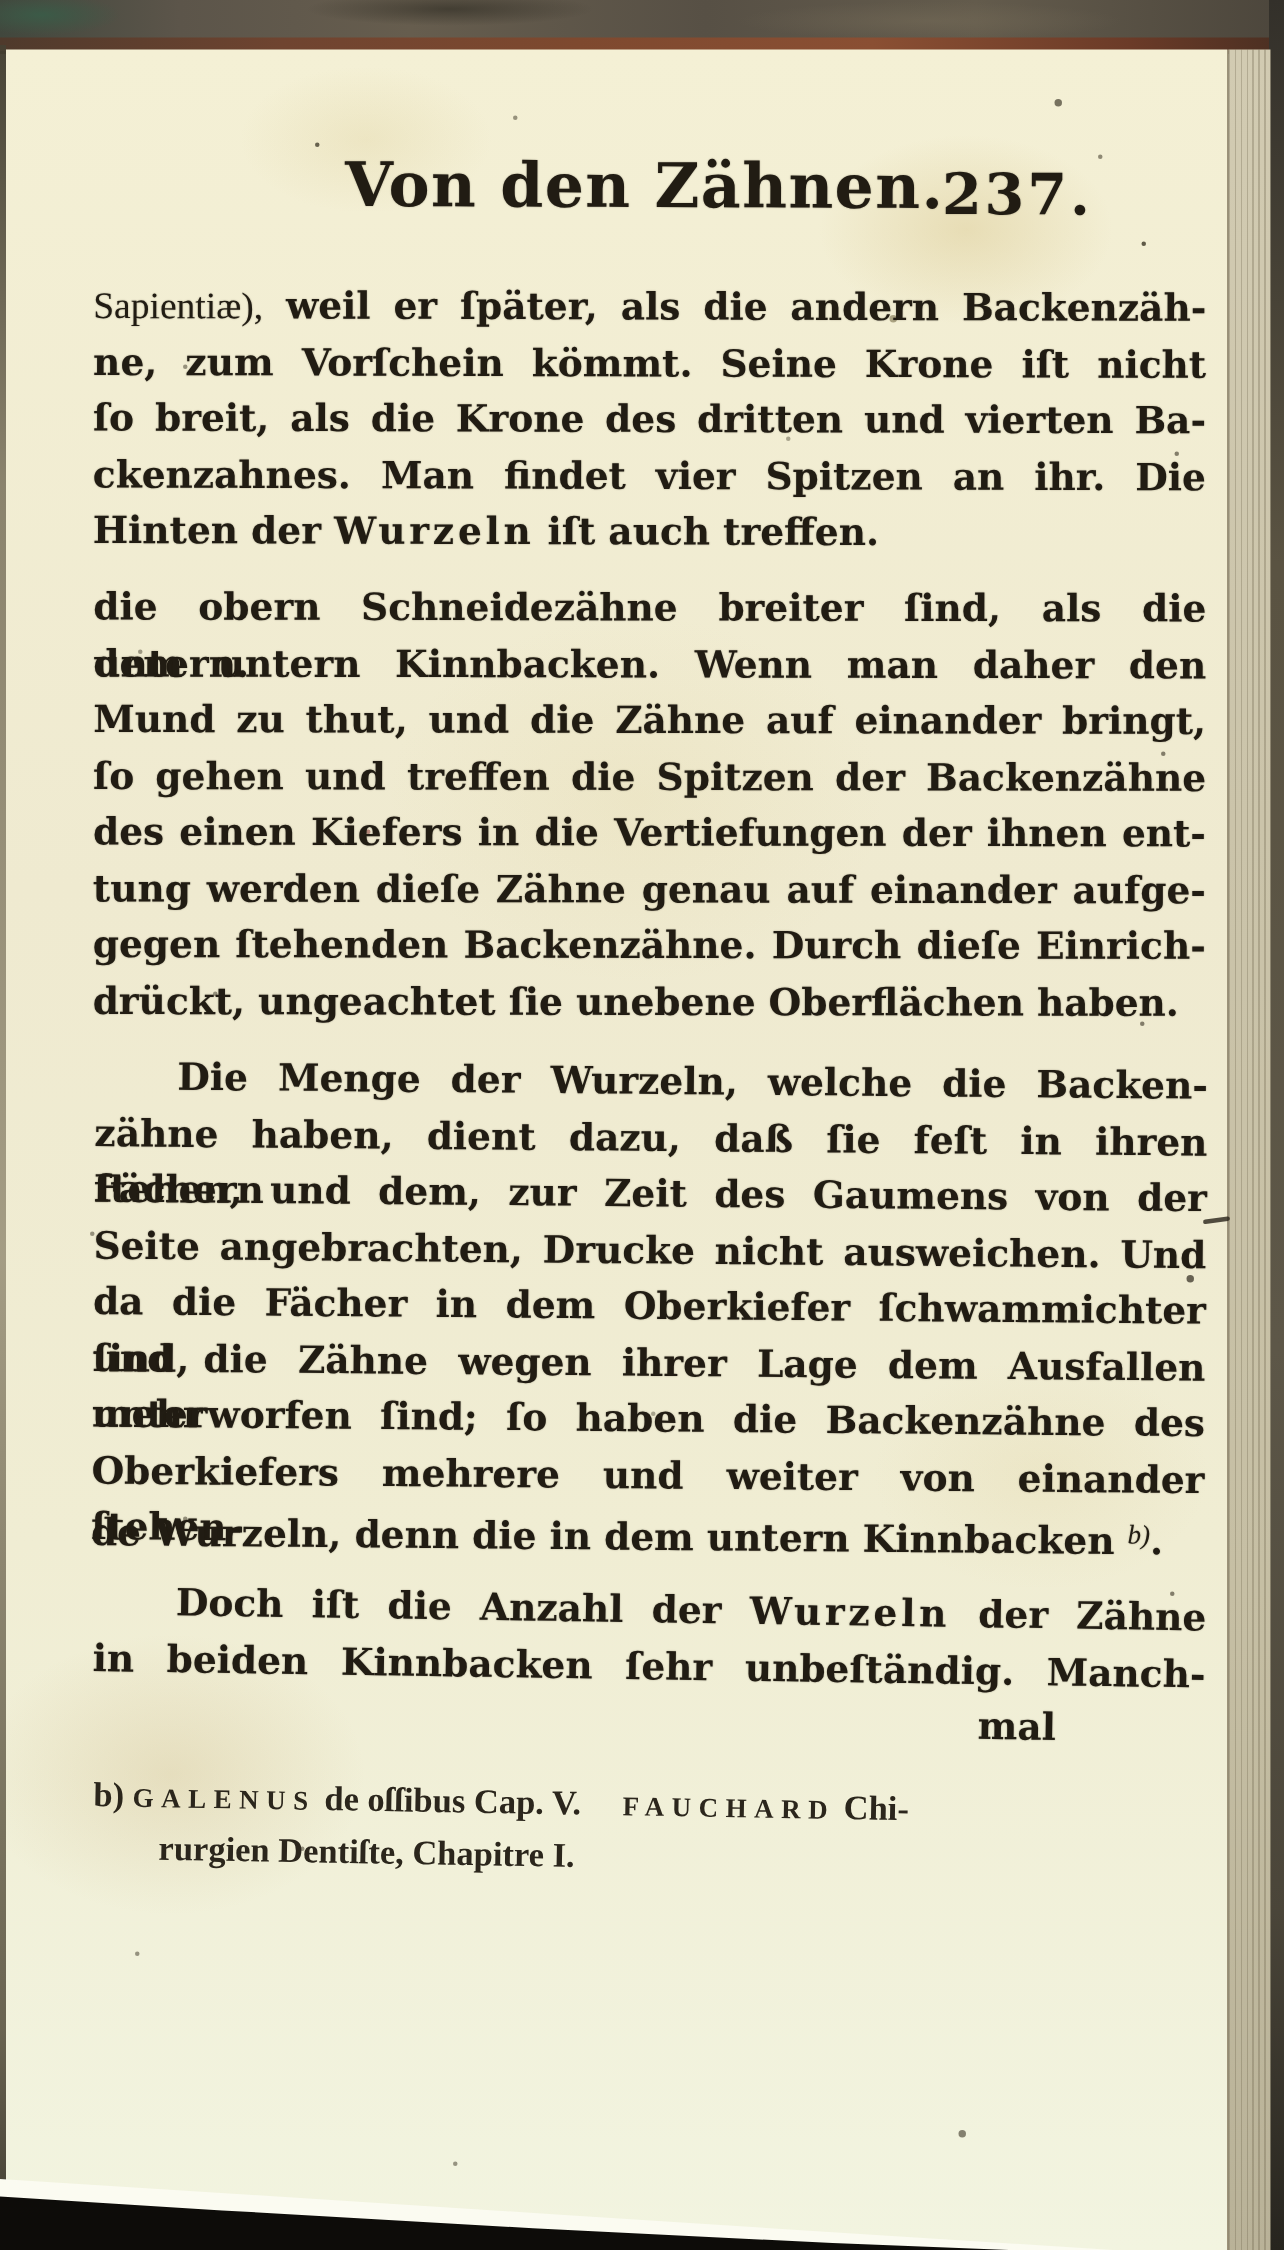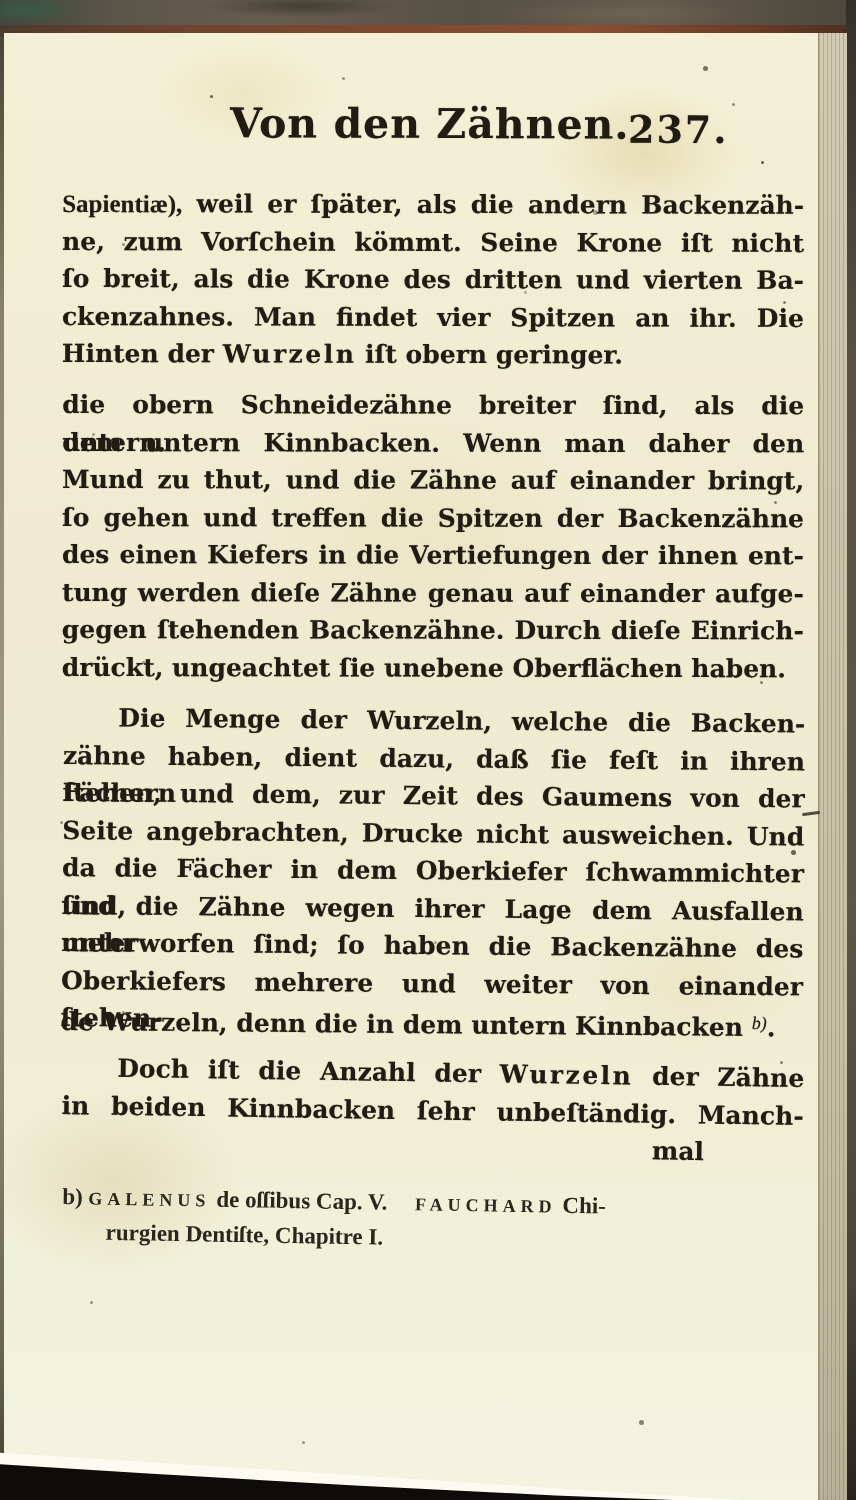--- a/index.html
+++ b/index.html
@@ -102,21 +102,21 @@
   .p2{margin-top:13px;transform:rotate(.1deg);}
   .p3{margin-top:13px;transform:rotate(.5deg);}
   .p4{margin-top:13px;transform:rotate(.85deg);}
   .ln{
     height:37.5px;line-height:37.5px;font-size:25px;font-weight:bold;
     white-space:nowrap;
   }
   .fl{text-align:justify;text-align-last:justify;white-space:normal;}
   .sl{text-align:left;}
   .ind{padding-left:55px;}
-  .ant{font-family:"Liberation Serif", serif;font-weight:bold;}
+  .ant{font-family:"Liberation Serif", serif;font-weight:normal;}
   .emw{letter-spacing:2.5px;}
   .supb{
     font-family:"Liberation Serif", serif;font-style:italic;font-weight:normal;
     font-size:18px;vertical-align:7px;letter-spacing:0;
   }
   .catch{
     height:37.5px;line-height:37.5px;font-size:25px;font-weight:bold;
     text-align:right;padding-right:100px;transform:rotate(.85deg);margin-top:5px;
   }
   .footnote{
@@ -153,21 +153,21 @@
       <div class="pagenum">237.</div>
     </div>
 
     <div class="bodytext">
 
       <div class="para p1">
         <div class="ln fl"><span class="ant">Sapientiæ),</span><span> weil er ſpäter, als die andern Backenzäh-</span></div>
         <div class="ln fl">ne, zum Vorſchein kömmt. Seine Krone iſt nicht</div>
         <div class="ln fl">ſo breit, als die Krone des dritten und vierten Ba-</div>
         <div class="ln fl">ckenzahnes. Man findet vier Spitzen an ihr. Die</div>
-        <div class="ln sl"><span>Hinten der </span><span class="emw">Wurzeln</span><span> iſt obern geringer.</span></div>
+        <div class="ln sl"><span>Hinten der </span><span class="emw">Wurzeln</span><span> iſt auch treffen.</span></div>
       </div>
 
       <div class="para p2">
         <div class="ln fl">die obern Schneidezähne breiter ſind, als die untern.</div>
         <div class="ln fl">dem untern Kinnbacken. Wenn man daher den</div>
         <div class="ln fl">Mund zu thut, und die Zähne auf einander bringt,</div>
         <div class="ln fl">ſo gehen und treffen die Spitzen der Backenzähne</div>
         <div class="ln fl">des einen Kiefers in die Vertiefungen der ihnen ent-</div>
         <div class="ln fl">tung werden dieſe Zähne genau auf einander aufge-</div>
         <div class="ln fl">gegen ſtehenden Backenzähne. Durch dieſe Einrich-</div>

